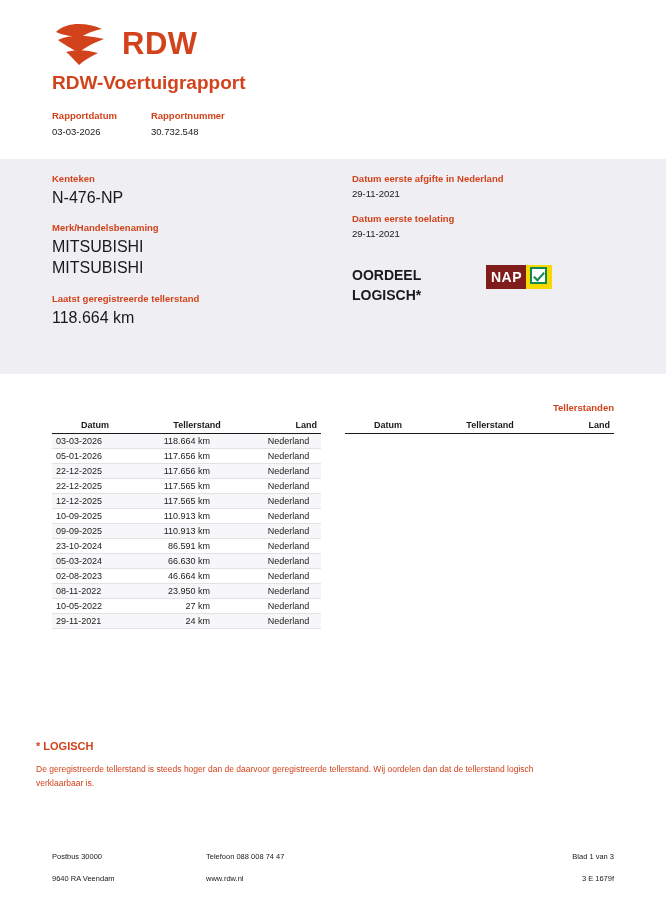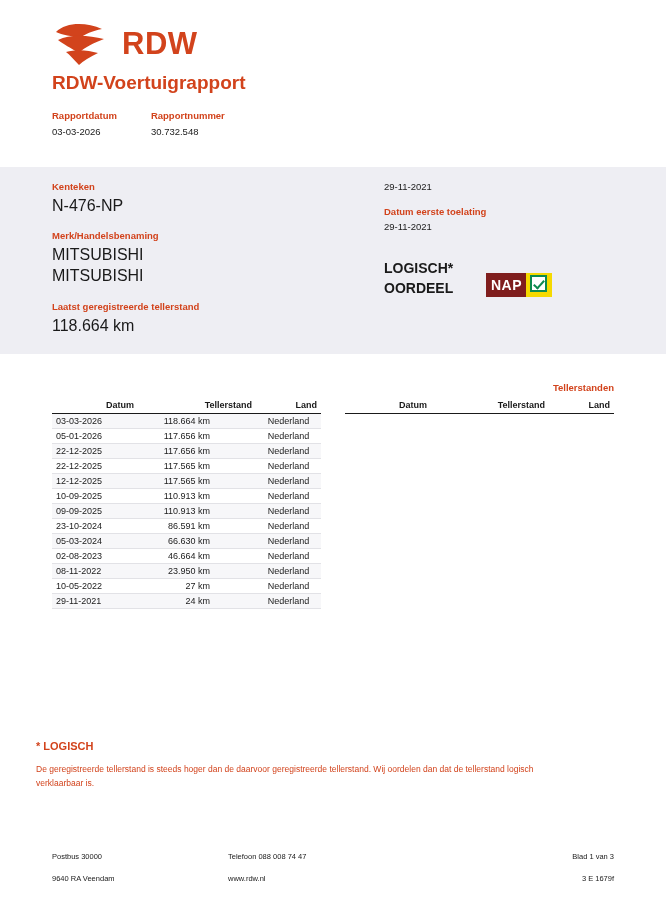--- a/index.html
+++ b/index.html
@@ -70,27 +70,26 @@
     color: #d2431c;
     margin-bottom: 5px;
   }
   .meta-value {
     font-size: 9.5px;
     color: #1a1a1a;
   }
 
   
   .band {
-    margin-top: 30px;
+    margin-top: 22px;
     background: #eeeef3;
-    padding: 14px 52px 4px 52px;
+    padding: 14px 52px 32px 52px;
     box-sizing: border-box;
     display: flex;
     min-height: 178px;
-    gap: 32px;
   }
   .band-left {
     width: 300px;
   }
   .band-right {
     flex: 1;
     position: relative;
   }
   .field-label {
     font-size: 9.5px;
@@ -185,21 +184,21 @@
     margin-left: 24px;
   }
   table.odo {
     width: 100%;
     border-collapse: collapse;
     font-size: 9px;
   }
   table.odo th {
     font-size: 9px;
     font-weight: bold;
-    text-align: right;
+    text-align: center;
     padding: 0 4px 3px 4px;
     border-bottom: 1px solid #1a1a1a;
     color: #1a1a1a;
   }
   table.odo th.col-date { width: 78px; }
   table.odo th.col-reading { width: 110px; }
   table.odo th.col-country { text-align: right; }
   table.odo td {
     padding: 2px 4px;
     border-bottom: 1px solid #e2e2e6;
@@ -247,21 +246,21 @@
     right: 52px;
     bottom: 24px;
     border-top: 0;
     font-size: 7.5px;
     color: #1a1a1a;
   }
   .footer-row {
     display: flex;
     margin-bottom: 13px;
   }
-  .footer-c1 { width: 176px; }
+  .footer-c1 { width: 154px; }
   .footer-c2 { flex: 1; }
   .footer-c3 { text-align: right; width: 120px; }
 </style>
 </head>
 <body>
 
 <div class="page">
 
   <div class="header">
     <div class="logo-block">
@@ -293,26 +292,27 @@
     <div class="band-left">
       <div class="field-label">Kenteken</div>
       <div class="field-value-lg">N-476-NP</div>
       <div class="field-label">Merk/Handelsbenaming</div>
       <div class="brand-line">MITSUBISHI</div>
       <div class="brand-line" style="margin-bottom:14px;">MITSUBISHI</div>
       <div class="field-label">Laatst geregistreerde tellerstand</div>
       <div class="field-value-lg">118.664 km</div>
     </div>
     <div class="band-right">
+      <div class="field-label">Datum eerste afgifte in Nederland</div>
       <div class="field-value-sm">29-11-2021</div>
       <div class="field-label">Datum eerste toelating</div>
       <div class="field-value-sm">29-11-2021</div>
       <div class="verdict">
+        <div>OORDEEL</div>
         <div>LOGISCH*</div>
-        <div>OORDEEL</div>
       </div>
       <div class="nap-badge">
         <div class="nap-left">NAP</div>
         <div class="nap-right">
           <div class="nap-check"></div>
         </div>
       </div>
     </div>
   </div>
 

